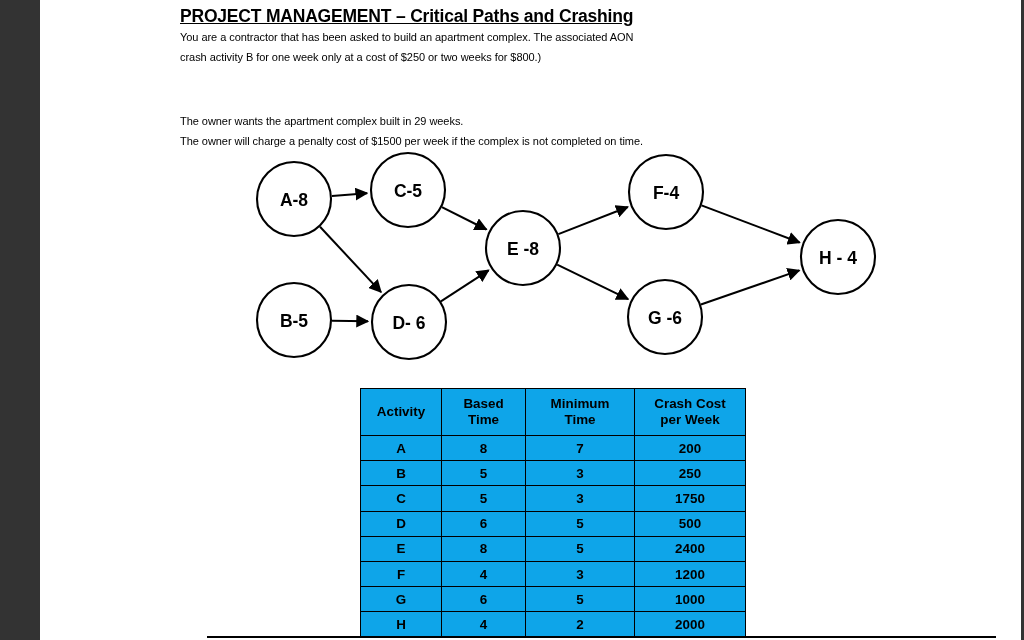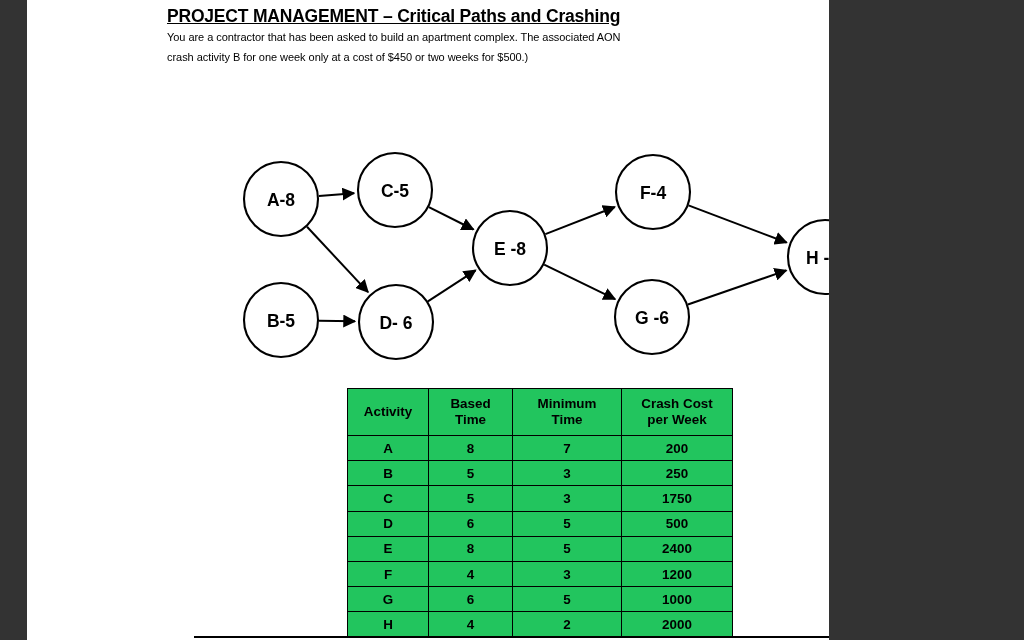--- a/index.html
+++ b/index.html
@@ -9,23 +9,23 @@
   body {
     width: 1024px;
     height: 640px;
     background: #333333;
     font-family: "Liberation Sans", sans-serif;
     overflow: hidden;
     position: relative;
   }
   #page {
     position: absolute;
-    left: 27px;
+    left: 40px;
     top: 0;
-    width: 802px;
+    width: 981px;
     height: 640px;
     background: #ffffff;
     overflow: hidden;
   }
   #doc {
     position: absolute;
     left: 140px;
     top: 0;
     width: 720px;
     height: 640px;
@@ -83,21 +83,21 @@
     stroke-width: 2;
     fill: none;
   }
 
   
   #cost-table {
     position: absolute;
     left: 180px;
     top: 388px;
     border-collapse: collapse;
-    background: #22c55e;
+    background: #0ea5e9;
   }
   #cost-table th,
   #cost-table td {
     border: 1.6px solid #000000;
     font-family: "Liberation Sans", sans-serif;
     font-weight: bold;
     font-size: 13.4px;
     color: #000000;
     text-align: center;
     padding: 0;
@@ -128,23 +128,27 @@
 </head>
 <body>
 
 <div id="page">
   <div id="doc">
 
     <div id="title">PROJECT MANAGEMENT – Critical Paths and Crashing</div>
 
     <div class="para" id="para1">
       <p>You are a contractor that has been asked to build an apartment complex.  The associated AON</p>
-      <p>crash activity B for one week only at a cost of $450 or two weeks for $500.)</p>
+      <p>crash activity B for one week only at a cost of $250 or two weeks for $800.)</p>
     </div>
 
+    <div class="para" id="para2">
+      <p>The owner wants the apartment complex built in 29 weeks.</p>
+      <p>The owner will charge a penalty cost of $1500 per week if the complex is not completed on time.</p>
+    </div>
 
     <div id="diagram">
       <svg id="diagram-svg" width="720" height="232" viewBox="0 0 720 232">
         <defs>
           <marker id="arrow" viewBox="0 0 10 10" refX="9" refY="5" markerWidth="6.5" markerHeight="6.5" orient="auto-start-reverse">
             <path d="M 0 0 L 10 5 L 0 10 z" fill="#000000"></path>
           </marker>
         </defs>
         <g id="edges-layer">
             <line x1="151.9" y1="48.0" x2="187.1" y2="45.2" class="edge-line" marker-end="url(#arrow)"></line>

